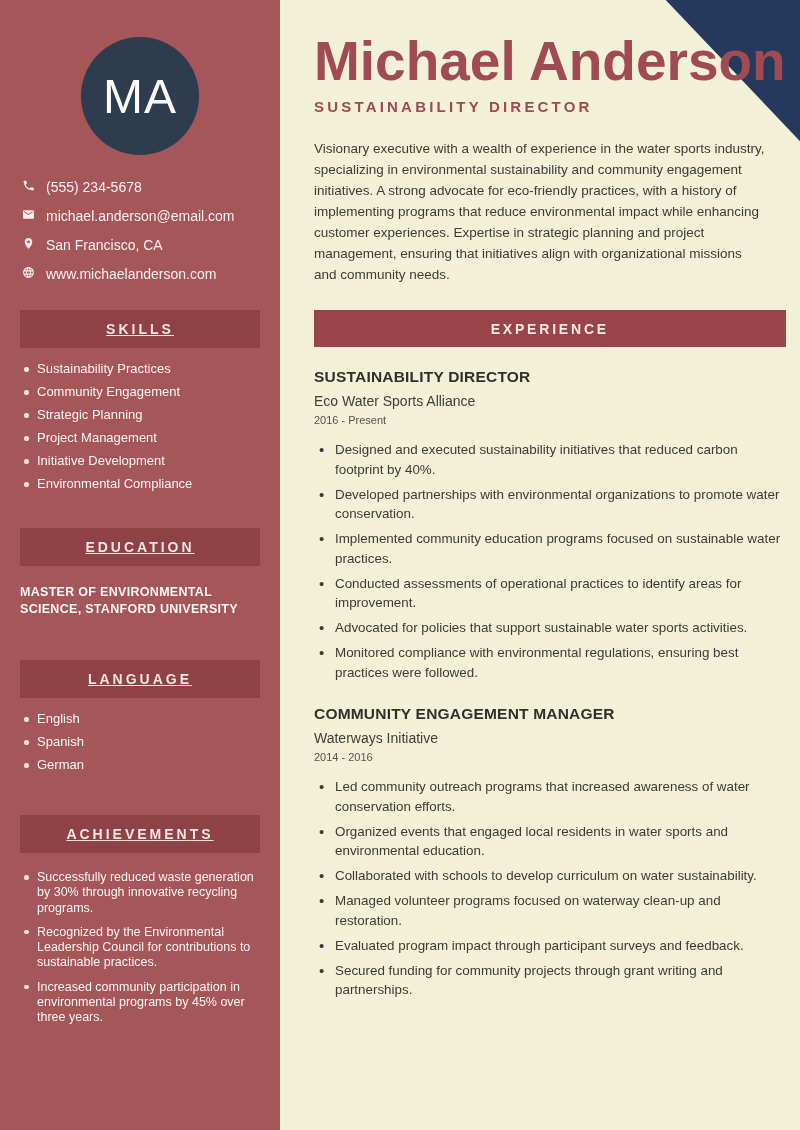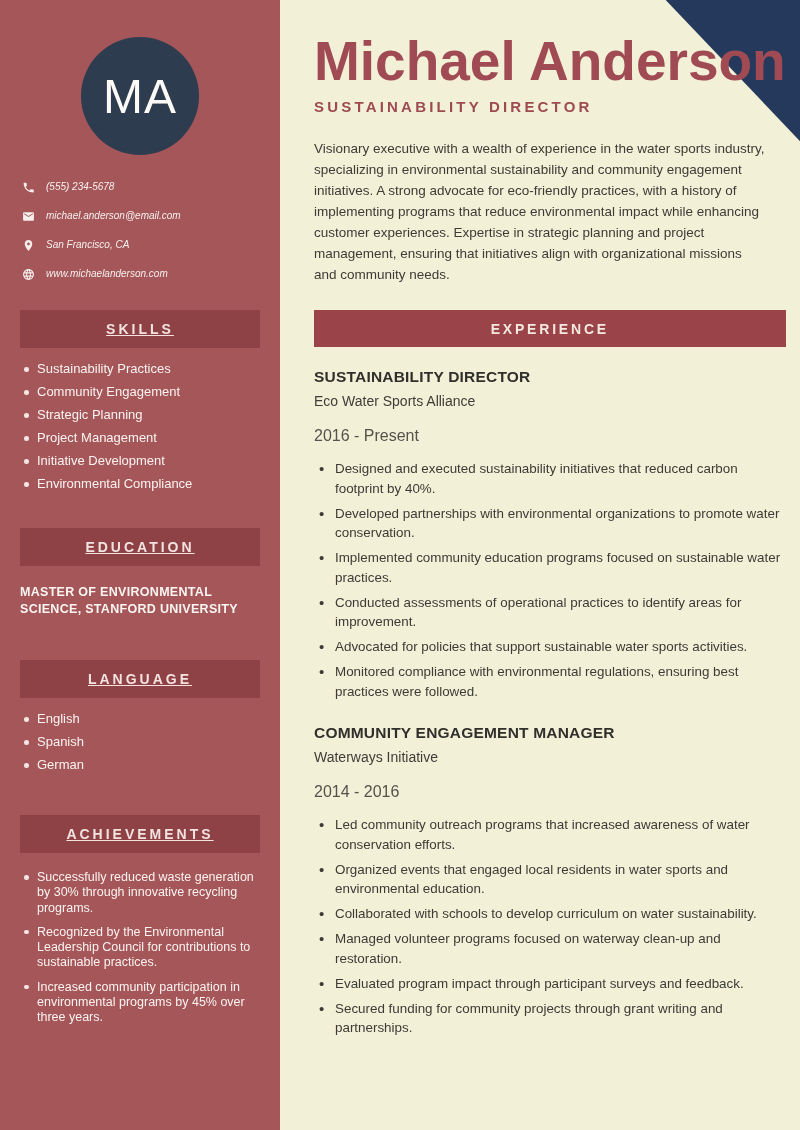--- a/index.html
+++ b/index.html
@@ -18,21 +18,21 @@
   html,body{width:800px;}
   body{font-family:"Liberation Sans",sans-serif;}
   .page{width:800px;height:1130px;display:flex;overflow:hidden;background:var(--main-bg);}
 
   
   .sidebar{width:280px;min-width:280px;height:100%;background:var(--sidebar-bg);color:var(--white-text);}
   .avatar{width:118px;height:118px;border-radius:50%;background:var(--avatar-bg);
           margin:37px auto 0;display:flex;align-items:center;justify-content:center;}
   .avatar span{font-size:48px;font-weight:500;letter-spacing:1px;color:#fdfbf7;}
   .contact{list-style:none;margin:24px 0 0;padding:0 12px 0 22px;}
-  .contact li{display:flex;align-items:center;gap:11px;margin-bottom:13px;font-size:10px;line-height:16px;color:var(--white-text);font-style:italic;}
+  .contact li{display:flex;gap:11px;margin-bottom:13px;font-size:14px;line-height:16px;color:var(--white-text);}
   .contact svg{width:13px;height:13px;flex:0 0 13px;fill:#f6eeec;}
   .side-banner{margin:0 20px;height:38px;background:var(--sidebar-banner);
                display:flex;align-items:center;justify-content:center;
                font-size:14px;font-weight:700;letter-spacing:3px;color:#f2e3e1;text-decoration:underline;}
   .banner-skills{margin-top:28px;}
   .banner-education{margin-top:37px;}
   .banner-language{margin-top:42px;}
   .banner-achievements{margin-top:43px;}
   .side-list{list-style:none;margin:14px 0 0;padding:0 24px 0 24px;}
   .side-list li{position:relative;padding-left:13px;margin-bottom:9px;font-size:13px;line-height:14px;color:#fbf3f1;}
@@ -51,21 +51,21 @@
         font-size:55px;line-height:58px;color:var(--name-text);white-space:nowrap;position:relative;z-index:1;}
   .job-subtitle{margin-top:8px;font-size:15px;font-weight:700;letter-spacing:3.2px;color:var(--subtitle-text);}
   .summary{margin-top:23px;font-size:13.5px;line-height:21px;color:var(--body-text);max-width:452px;}
   .exp-banner{margin-top:25px;height:37px;background:var(--experience-banner);
               display:flex;align-items:center;justify-content:center;
               font-size:14px;font-weight:700;letter-spacing:2.8px;color:#f5e9df;}
   .job{margin-top:21px;}
   .job + .job{margin-top:23px;}
   .job-role{font-size:15.5px;font-weight:700;letter-spacing:.2px;color:#302f2b;}
   .job-company{margin-top:7px;font-size:14px;color:#3e3d37;}
-  .job-dates{margin-top:18px;font-size:16px;color:#53524b;}
+  .job-dates{margin-top:5px;font-size:11px;color:#53524b;}
   .bullets{list-style:none;margin:14px 0 0;padding:0 0 0 4px;}
   .bullets li{position:relative;padding-left:17px;margin-bottom:5.5px;font-size:13.4px;line-height:19.5px;color:var(--body-text);}
   .bullets li::before{content:"•";position:absolute;left:1px;top:0;font-size:15px;color:var(--body-text);}
 </style>
 </head>
 <body>
 
 <div class="page">
 
   <aside class="sidebar">

